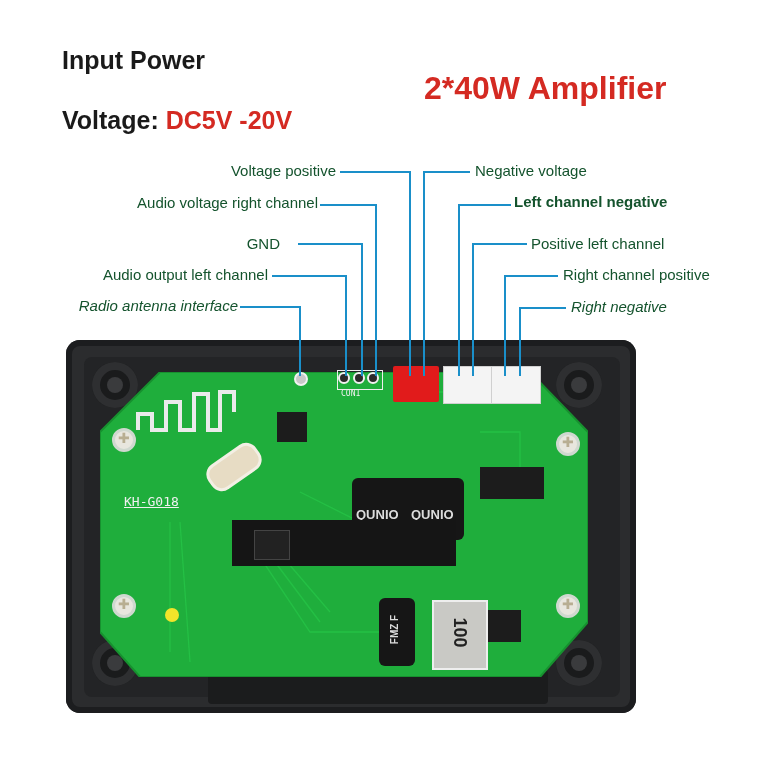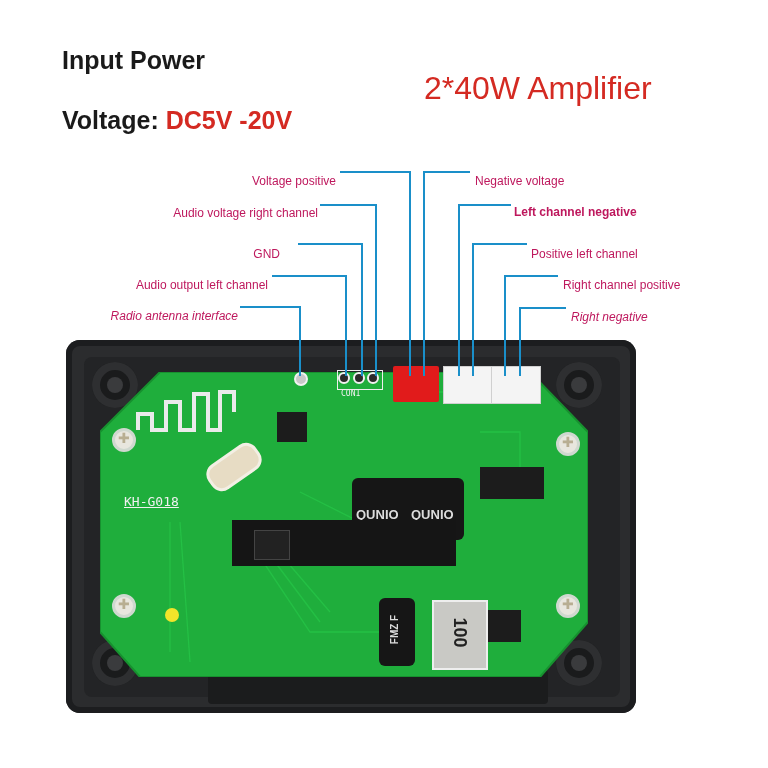--- a/index.html
+++ b/index.html
@@ -1,20 +1,20 @@
 <!DOCTYPE html>
 <html><head>
 <meta charset="utf-8">
 <style>
   html,body{margin:0;padding:0;background:#fff;}
   body{width:768px;height:768px;position:relative;overflow:hidden;font-family:"Liberation Sans",sans-serif;}
   .h1{position:absolute;font-weight:bold;color:#1a1a1a;font-size:25px;line-height:29px;}
   .red{color:#d42a22;}
-  .amp{position:absolute;left:424px;top:70px;font-weight:normal;font-size:32px;color:#d42a22;}
-  .lbl{position:absolute;font-size:12px;color:#be185d;white-space:nowrap;line-height:18px;margin-top:10px;}
+  .amp{position:absolute;left:424px;top:70px;font-weight:bold;font-size:32px;color:#d42a22;}
+  .lbl{position:absolute;font-size:15px;color:#14532d;white-space:nowrap;line-height:18px;}
   svg.lines{position:absolute;left:0;top:0;}
   .case{position:absolute;left:66px;top:340px;width:570px;height:373px;background:#2b2c2e;border-radius:14px;box-shadow:inset 0 0 0 6px #1c1d1f;}
   .case-inner{position:absolute;left:84px;top:357px;width:536px;height:340px;background:#232426;border-radius:8px;}
   .boss{position:absolute;width:46px;height:46px;border-radius:50%;background:#1a1b1c;box-shadow:inset 0 0 0 8px #2e2f31;}
   .boss::after{content:"";position:absolute;left:15px;top:15px;width:16px;height:16px;border-radius:50%;background:#3a3b3d;}
   .bottom-lip{position:absolute;left:208px;top:670px;width:340px;height:34px;background:#1b1c1d;border-radius:4px;}
   .pcb{position:absolute;left:100px;top:372px;width:488px;height:305px;}
   .screw{position:absolute;width:24px;height:24px;border-radius:50%;background:#e8e6de;border:3px solid #cfd8cf;box-sizing:border-box;}
   .screw::after{content:"✚";position:absolute;left:3px;top:-1px;font-size:14px;color:#b8ae92;}
   .chip{position:absolute;background:#1c1c1c;}

